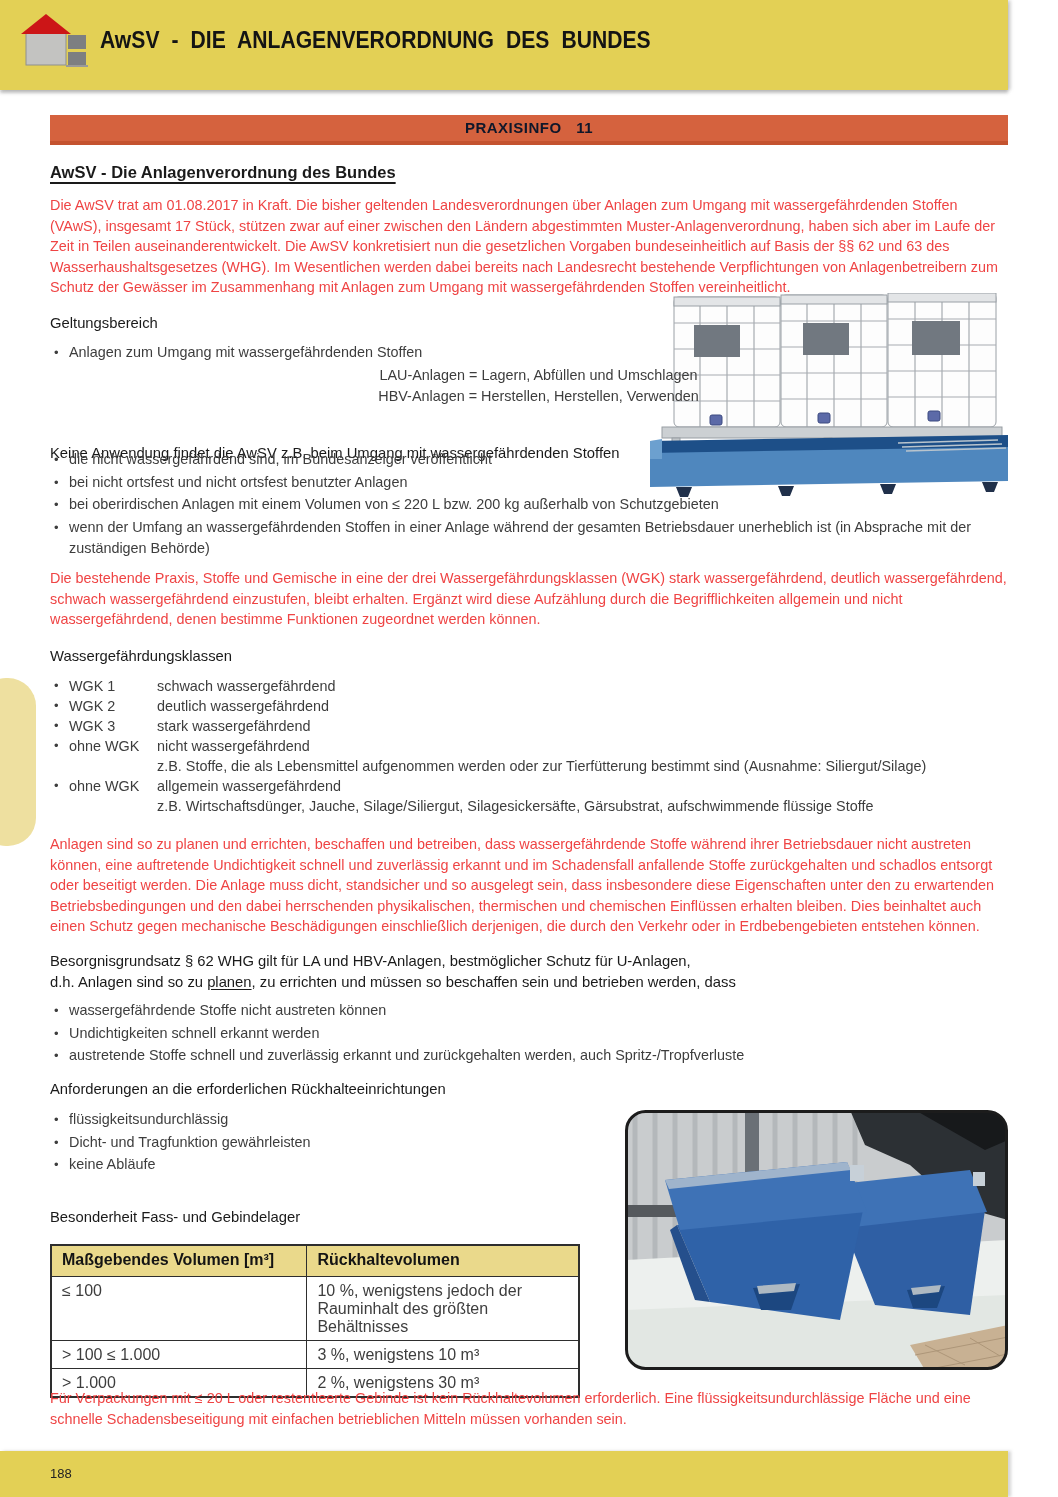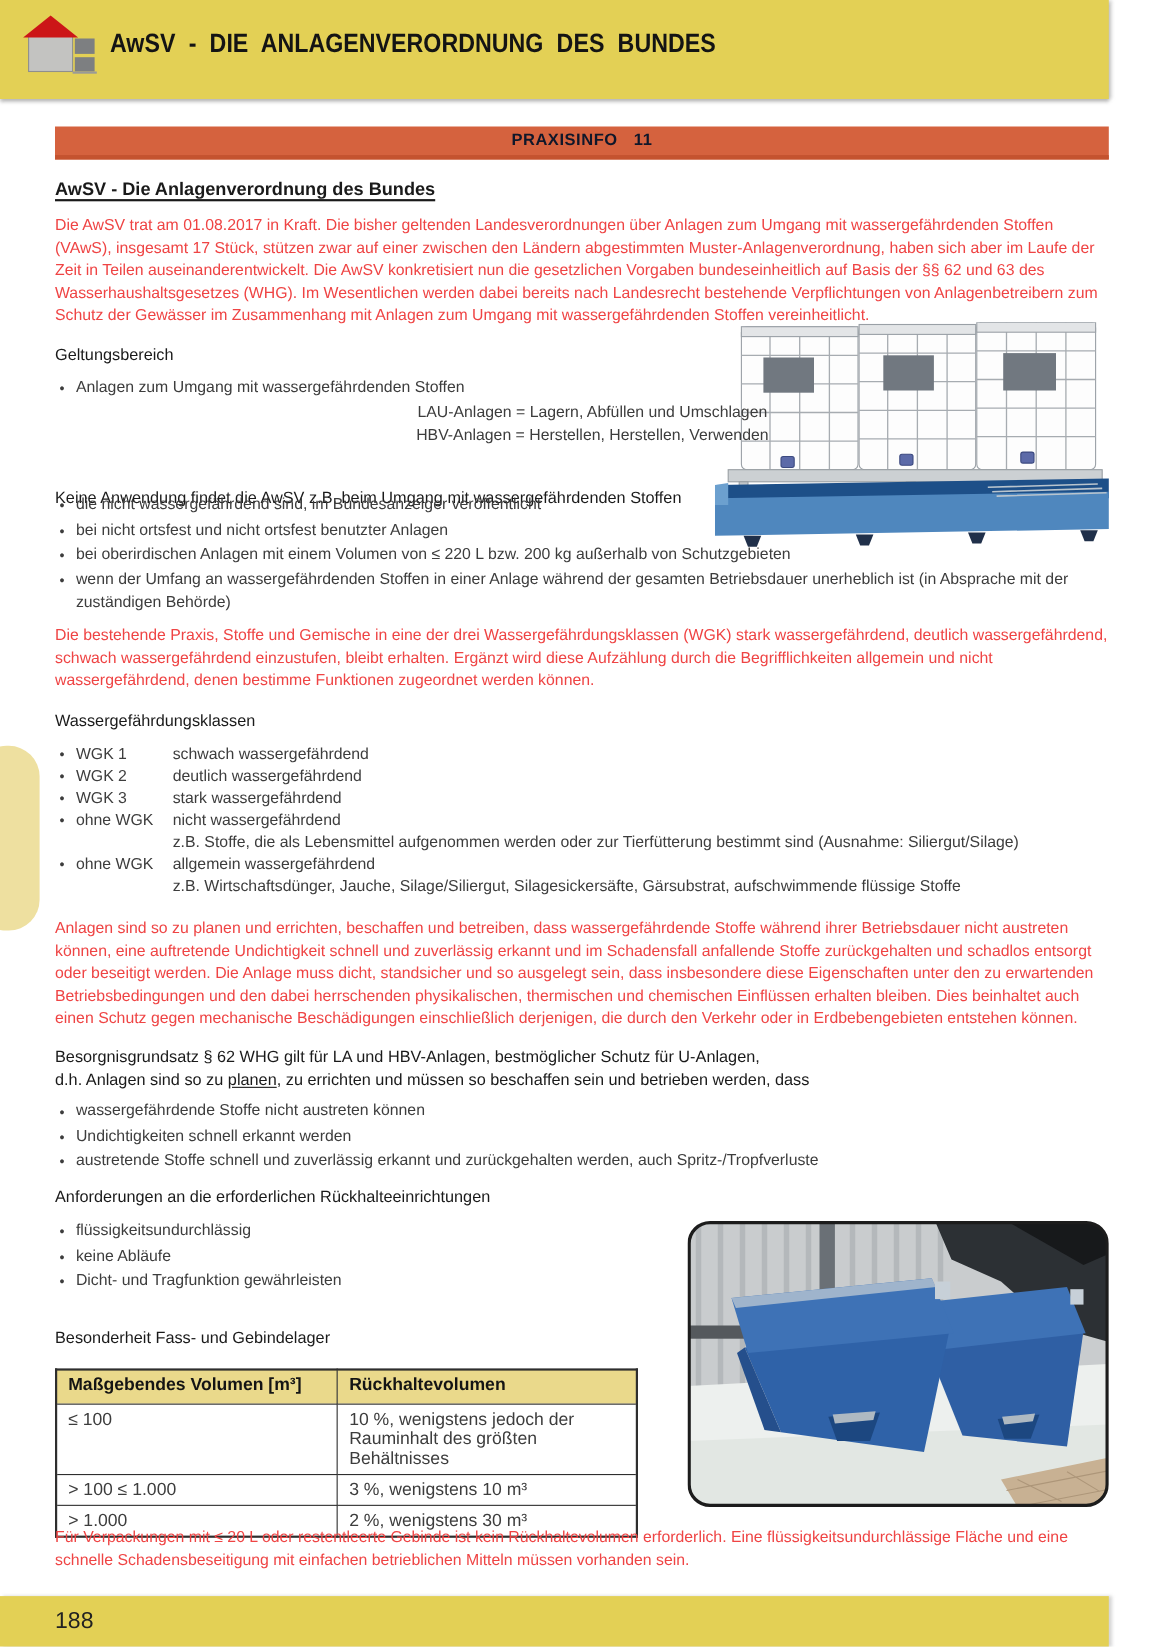--- a/index.html
+++ b/index.html
@@ -82,21 +82,21 @@
   table.vol th { background:#ead98b; font-weight:bold; color:#141414; height:31px; }
   table.vol td { color:#3d3d3d; }
 
   
   .footer-band {
     position:absolute; left:0; top:1451px; width:1008px; height:46px;
     background:#e3d055;
     box-shadow:3px 0 3px rgba(150,150,150,.4);
     display:flex; align-items:center;
   }
-  .page-num { margin-left:50px; font-size:21px; color:#222; }
+  .page-num { margin-left:50px; font-size:13px; color:#222; }
 
   
   .photo { position:absolute; }
 </style>
 </head>
 <body>
 
 <div class="page">
 
   <div class="header-band">
@@ -278,22 +278,22 @@
     <ul class="blist abs" style="top:1000px;">
       <li>wassergefährdende Stoffe nicht austreten können</li>
       <li>Undichtigkeiten schnell erkannt werden</li>
       <li>austretende Stoffe schnell und zuverlässig erkannt und zurückgehalten werden, auch Spritz-/Tropfverluste</li>
     </ul>
 
     <h3 class="sec abs" style="top:1079px;">Anforderungen an die erforderlichen Rückhalteeinrichtungen</h3>
 
     <ul class="blist abs" style="top:1109px;">
       <li>flüssigkeitsundurchlässig</li>
+      <li>Dicht- und Tragfunktion gewährleisten</li>
       <li>keine Abläufe</li>
-      <li>Dicht- und Tragfunktion gewährleisten</li>
     </ul>
 
     <h3 class="sec abs" style="top:1207px;">Besonderheit Fass- und Gebindelager</h3>
 
     <table class="vol abs" style="top:1244px;">
       <colgroup>
           <col style="width:257px">
           <col style="width:273px">
         </colgroup>
       <tbody>

